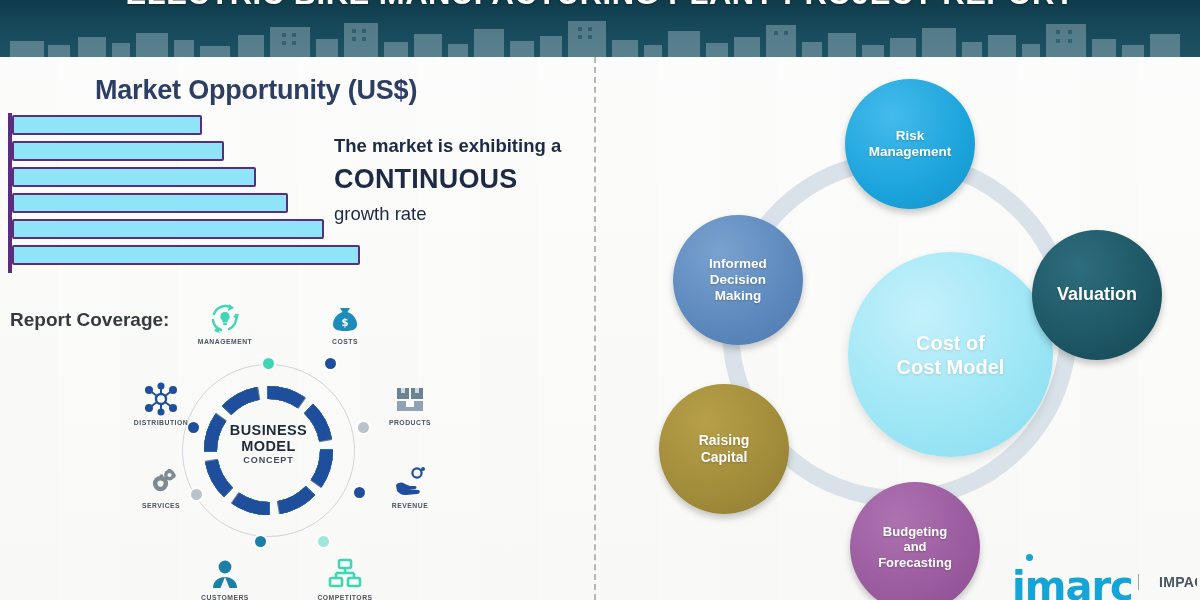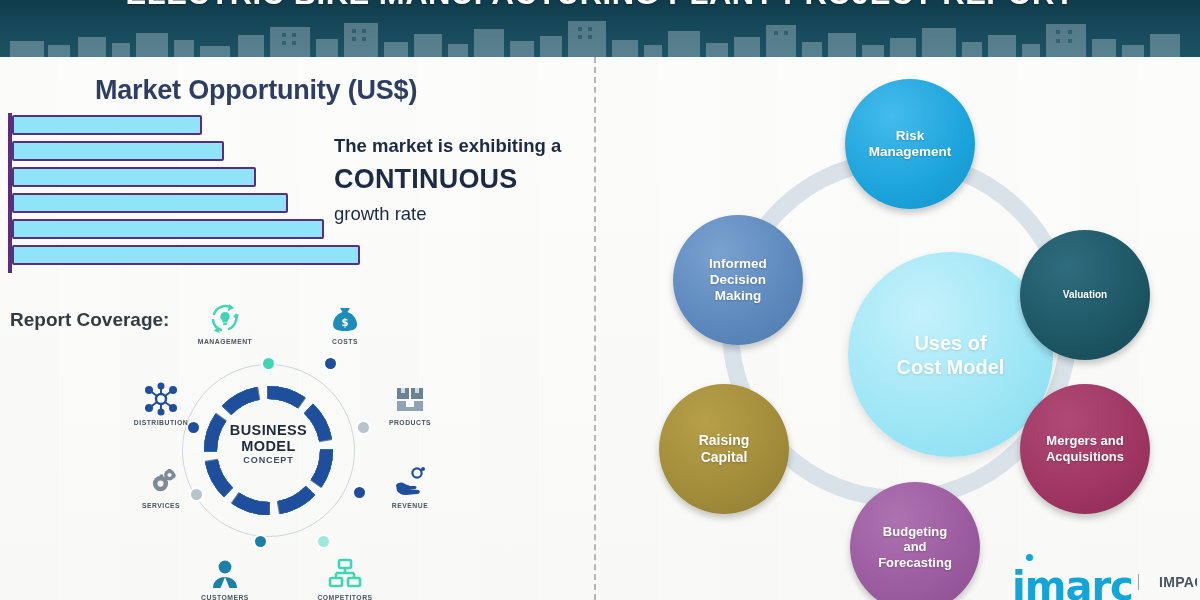--- a/index.html
+++ b/index.html
@@ -357,47 +357,40 @@
       </svg>
       <div class="lbl">COMPETITORS</div>
     </div>
   </div>
 
   <div class="uses">
     <div class="connector-ring"></div>
 
     <div class="bubble center" style="left:248px; top:195px; width:205px; height:205px; background:radial-gradient(circle at 36% 30%,#c4f1fb,#9be5f5 62%,#86dcef);">
       <div>
-        <div>Uses of</div>
+        <div>Cost of</div>
         <div>Cost Model</div>
       </div>
     </div>
 
     <div class="bubble" style="left:245px; top:22px; width:130px; height:130px; font-size:13.5px;
                 background:radial-gradient(circle at 36% 28%,#44bbec,#1ba3db 62%,#1492c6);text-align:center;">
       <div>
         <div>Risk</div>
         <div>Management</div>
       </div>
     </div>
 
-    <div class="bubble" style="left:420px; top:173px; width:130px; height:130px; font-size:10px;
+    <div class="bubble" style="left:432px; top:173px; width:130px; height:130px; font-size:18px;
                 background:radial-gradient(circle at 36% 28%,#2d6d7e,#1d5563 62%,#164753);text-align:right;">
       <div>
         <div>Valuation</div>
       </div>
     </div>
 
-    <div class="bubble" style="left:420px; top:327px; width:130px; height:130px; font-size:13px;
-                background:radial-gradient(circle at 36% 28%,#b04a75,#9d3560 62%,#8b2b52);">
-      <div>
-        <div>Mergers and</div>
-        <div>Acquisitions</div>
-      </div>
-    </div>
 
     <div class="bubble" style="left:250px; top:425px; width:130px; height:130px; font-size:13px;
                 background:radial-gradient(circle at 36% 28%,#ad72b0,#9a5a9e 62%,#8a4d8e);">
       <div>
         <div>Budgeting</div>
         <div>and</div>
         <div>Forecasting</div>
       </div>
     </div>
 

